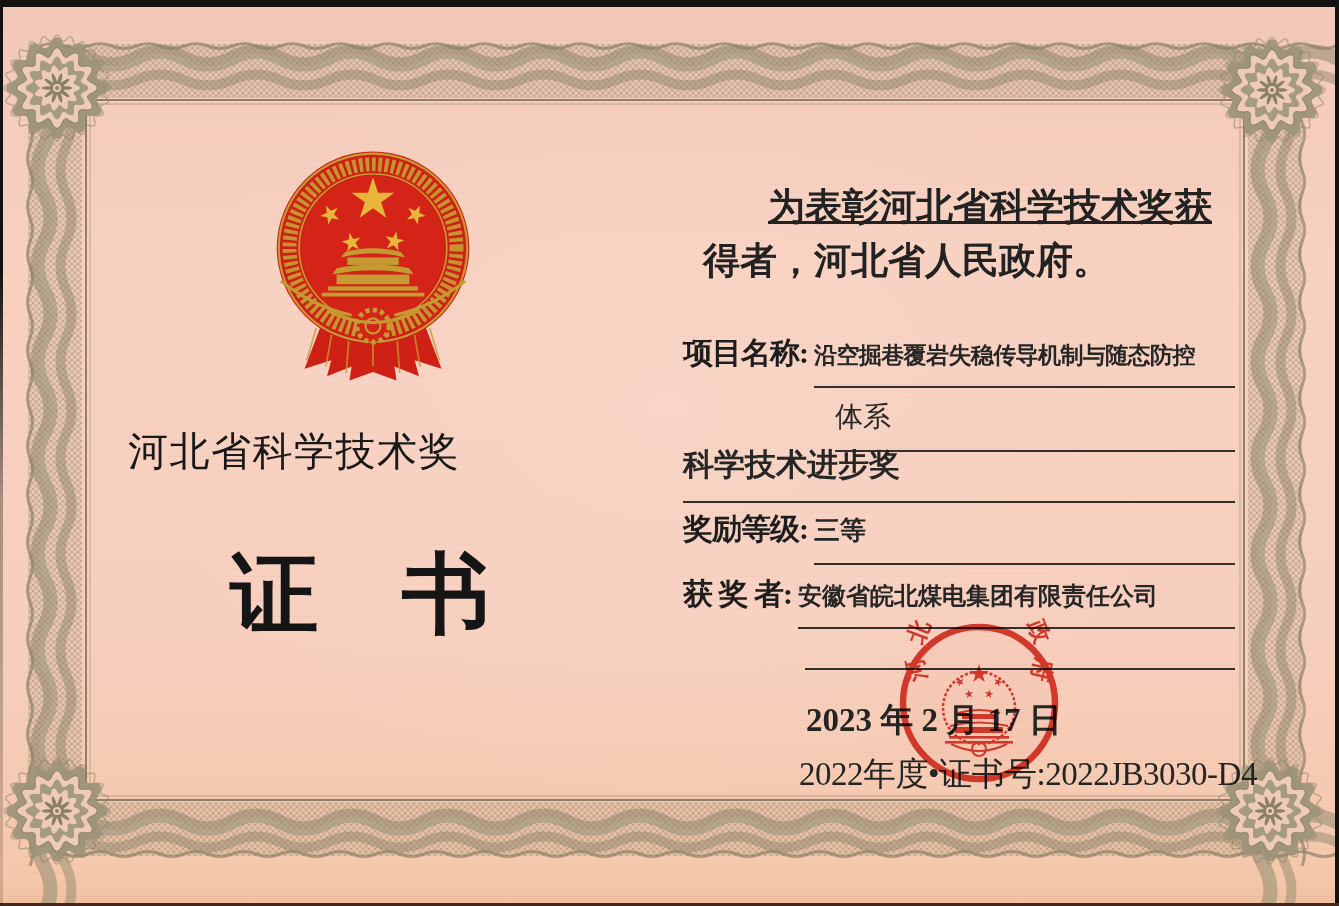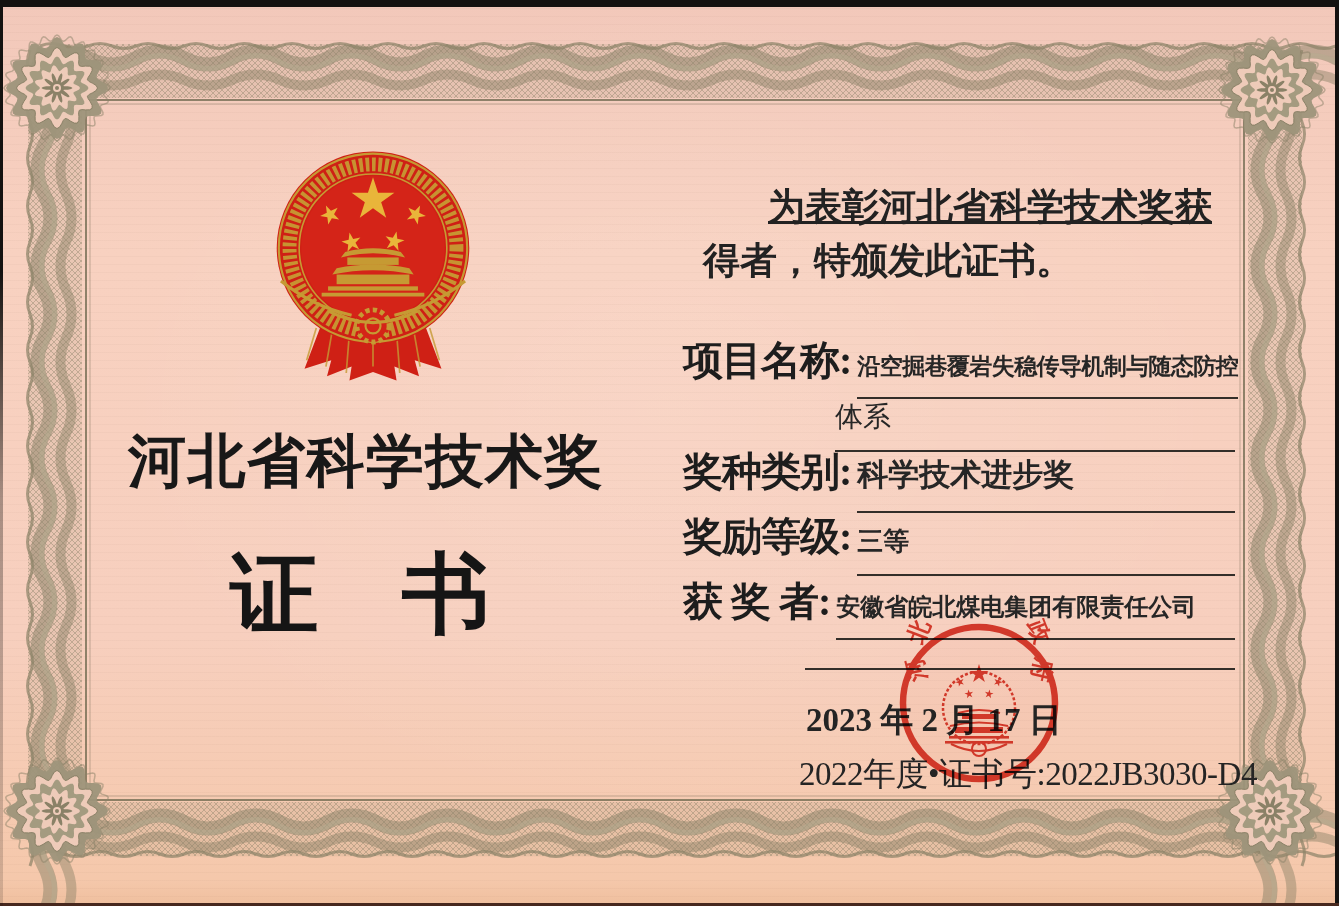--- a/index.html
+++ b/index.html
@@ -19,33 +19,33 @@
   .edge-right{right:0;top:0;width:4px;height:100%;background:#141210;}
   .edge-bottom{left:0;bottom:0;width:100%;height:3px;background:#47281e;}
   .edge-left{left:0;top:0;width:3px;height:100%;
     background:linear-gradient(#141210 0 30%, rgba(20,18,16,0.35) 55%, rgba(20,18,16,0.15));}
 
   svg.frame{position:absolute;left:0;top:0;z-index:1;}
 
   .emblem{position:absolute;left:266px;top:146px;width:214px;height:240px;z-index:2;}
 
   .award-title{position:absolute;left:128px;top:428px;width:492px;z-index:3;
-    font-family:"Liberation Sans","DejaVu Sans",sans-serif;font-weight:bold;
-    font-size:58px;line-height:1.15;letter-spacing:1.5px;color:#181818;white-space:nowrap;}
+    font-family:"Liberation Sans","DejaVu Sans",sans-serif;font-weight:normal;
+    font-size:40px;line-height:1.15;letter-spacing:1.5px;color:#181818;white-space:nowrap;}
   .doc-title{position:absolute;left:130px;top:552px;width:460px;text-align:center;z-index:3;
     font-family:Liberation Mono, monospace;font-weight:bold;
     font-size:88px;line-height:1.12;color:#151515;letter-spacing:0.95em;text-indent:0.95em;white-space:nowrap;}
 
   .preamble{position:absolute;left:703px;top:180px;width:540px;z-index:3;
     font-size:37px;line-height:54px;color:#222;font-weight:600;}
   .preamble .l1{padding-left:65px;white-space:nowrap;text-decoration:underline;}
   .preamble .l2{white-space:nowrap;}
 
   .form-row{position:absolute;left:683px;width:552px;display:flex;align-items:baseline;z-index:3;}
-  .form-row .lbl{flex:none;font-size:40px;font-weight:bold;color:#1d1d1d;
+  .form-row .lbl{flex:none;font-size:30px;font-weight:bold;color:#1d1d1d;
     letter-spacing:-1px;white-space:nowrap;margin-right:6px;}
   .form-row .val{flex:1;font-size:24px;font-weight:600;color:#262626;white-space:nowrap;
     border-bottom:2.5px solid #332e29;padding-bottom:15px;overflow:visible;}
   #row-project{top:333px;} #row-project .val{font-size:23px;letter-spacing:-0.6px;}
   #row-category{top:444px;} #row-category .val{font-size:31px;}
   #row-grade{top:509px;}   #row-grade .val{font-size:26px;}
   #row-winner{top:574px;}  #row-winner .val{font-size:24px;}
   .cont-line{position:absolute;left:835px;top:398px;width:400px;z-index:3;
     font-size:28px;font-weight:400;color:#262626;border-bottom:2.5px solid #332e29;
     padding-bottom:14px;white-space:nowrap;}
@@ -162,31 +162,30 @@
       <circle cx="100" cy="168" r="7" fill="none" stroke="#c69a33" stroke-width="2"></circle>
       <path d="M14,126 Q44,150 80,158 M186,126 Q156,150 120,158 M58,154 Q100,176 142,154" stroke="#c69a33" stroke-width="3" fill="none"></path>
     </svg>
   </div>
 
   <div class="award-title">河北省科学技术奖</div>
   <div class="doc-title">证书</div>
 
   <div class="preamble">
     <div class="l1">为表彰河北省科学技术奖获</div>
-    <div class="l2">得者，特颁发此证书。</div>
+    <div class="l2">得者，河北省人民政府。</div>
   </div>
 
   <div class="form-row" id="row-project">
     <span class="lbl">项目名称:</span>
     <span class="val">沿空掘巷覆岩失稳传导机制与随态防控</span>
   </div>
   <div class="cont-line">体系</div>
 
   <div class="form-row" id="row-category">
-    <span class="lbl">奖种类别:</span>
     <span class="val">科学技术进步奖</span>
   </div>
 
   <div class="form-row" id="row-winner">
     <span class="lbl">获 奖 者:</span>
     <span class="val">安徽省皖北煤电集团有限责任公司</span>
   </div>
 
   <div class="form-row" id="row-grade">
     <span class="lbl">奖励等级:</span>

